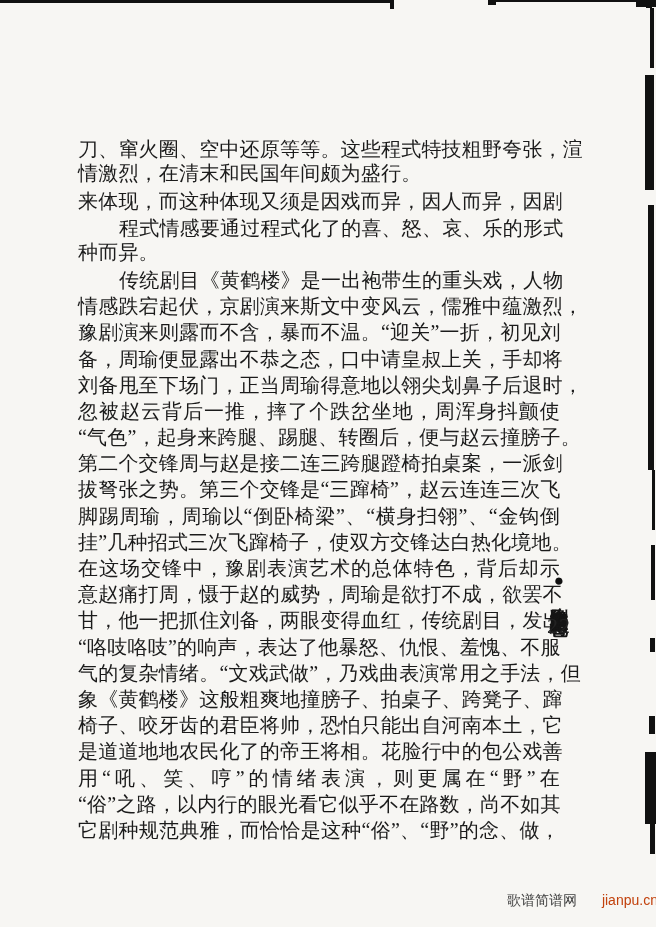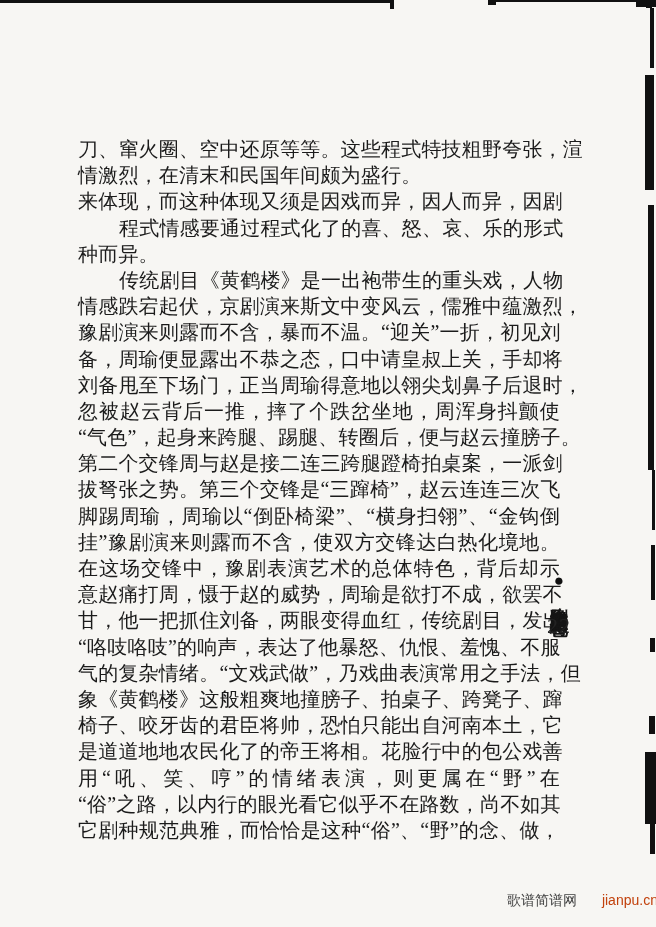--- a/index.html
+++ b/index.html
@@ -18,21 +18,21 @@
   }
   .line{
     font-size:20px;
     line-height:26.2px;
     height:26.2px;
     white-space:nowrap;
     text-align:justify;
     text-align-last:justify;
     letter-spacing:0.2px;
   }
-  .line.end{text-align-last:left;}
+  .line.end{text-align-last:left;font-family:Liberation Mono, monospace;}
   .line.indent{text-indent:2.05em;}
   
   .side-col{
     position:absolute;left:544px;top:572px;width:30px;
     display:flex;flex-direction:column;align-items:center;
   }
   .side-bullet{font-size:17px;line-height:18px;color:#111;}
   .side-title{
     margin-top:4px;
     writing-mode:vertical-rl;
@@ -92,21 +92,21 @@
     <div class="line indent">传统剧目《黄鹤楼》是一出袍带生的重头戏，人物</div>
     <div class="line">情感跌宕起伏，京剧演来斯文中变风云，儒雅中蕴激烈，</div>
     <div class="line">豫剧演来则露而不含，暴而不温。“迎关”一折，初见刘</div>
     <div class="line">备，周瑜便显露出不恭之态，口中请皇叔上关，手却将</div>
     <div class="line">刘备甩至下场门，正当周瑜得意地以翎尖划鼻子后退时，</div>
     <div class="line">忽被赵云背后一推，摔了个跌岔坐地，周浑身抖颤使</div>
     <div class="line">“气色”，起身来跨腿、踢腿、转圈后，便与赵云撞膀子。</div>
     <div class="line">第二个交锋周与赵是接二连三跨腿蹬椅拍桌案，一派剑</div>
     <div class="line">拔弩张之势。第三个交锋是“三蹿椅”，赵云连连三次飞</div>
     <div class="line">脚踢周瑜，周瑜以“倒卧椅梁”、“横身扫翎”、“金钩倒</div>
-    <div class="line">挂”豫剧演来则露而不含，使双方交锋达白热化境地。</div>
+    <div class="line">挂”几种招式三次飞蹿椅子，使双方交锋达白热化境地。</div>
     <div class="line">在这场交锋中，豫剧表演艺术的总体特色，背后却示</div>
     <div class="line">意赵痛打周，慑于赵的威势，周瑜是欲打不成，欲罢不</div>
     <div class="line">甘，他一把抓住刘备，两眼变得血红，传统剧目，发出</div>
     <div class="line">“咯吱咯吱”的响声，表达了他暴怒、仇恨、羞愧、不服</div>
     <div class="line">气的复杂情绪。“文戏武做”，乃戏曲表演常用之手法，但</div>
     <div class="line">象《黄鹤楼》这般粗爽地撞膀子、拍桌子、跨凳子、蹿</div>
     <div class="line">椅子、咬牙齿的君臣将帅，恐怕只能出自河南本土，它</div>
     <div class="line">是道道地地农民化了的帝王将相。花脸行中的包公戏善</div>
     <div class="line">用“吼、笑、哼”的情绪表演，则更属在“野”在</div>
     <div class="line">“俗”之路，以内行的眼光看它似乎不在路数，尚不如其</div>

